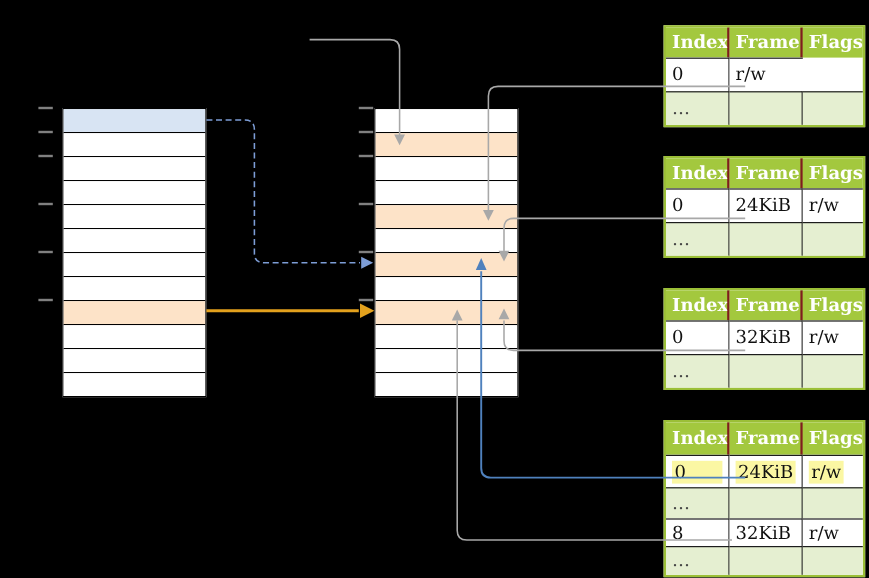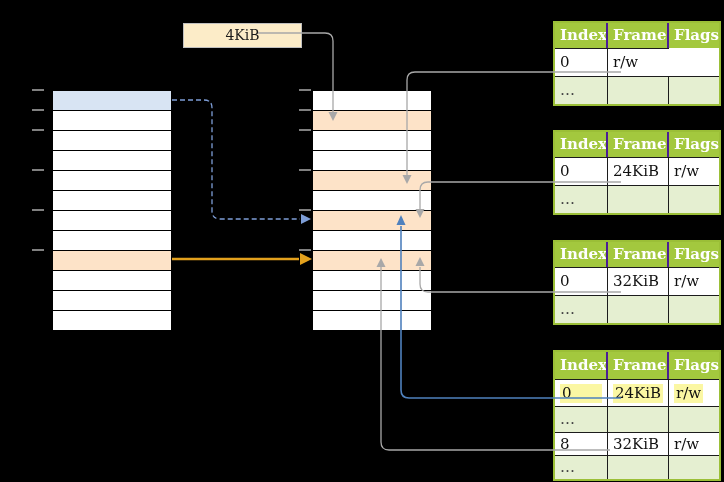--- a/index.html
+++ b/index.html
@@ -20,39 +20,38 @@
   .mem-row{height:20px;box-sizing:border-box;border-bottom:1px solid #000;background:var(--row-white);}
   .mem-row:last-child{border-bottom:none;height:19px;}
   .tick{position:absolute;width:12px;height:2px;background:var(--tick);}
   .pt{position:absolute;left:553px;width:168px;box-sizing:border-box;
       border:2px solid var(--table-border);background:#fff;}
   .pt-row{display:grid;grid-template-columns:53px 61px 50px;}
   .pt-cell{box-sizing:border-box;padding-left:5px;font-size:15px;color:#111;
       overflow:hidden;white-space:nowrap;}
   .pt-cell.c0,.pt-cell.c1{border-right:1px solid #1c1c1c;}
   .pt-head .pt-cell{background:var(--green);color:#ffffff;font-weight:bold;border-right:none;}
-  .pt-head .pt-cell.c0,.pt-head .pt-cell.c1{border-right:2px solid #4c1d95;}
+  .pt-head .pt-cell.c0,.pt-head .pt-cell.c1{border-right:2px solid #7f1d1d;}
   .pt-data .pt-cell{border-top:1px solid #1c1c1c;}
   .pt-data.v-green .pt-cell{background:var(--light-green);color:#444;}
   .pt-data.v-white .pt-cell{background:#ffffff;}
   .hl{display:inline-block;background:var(--yellow);padding:0 2px;}
   .hl.w0{min-width:38px;} .hl.w1{min-width:40px;} .hl.w2{min-width:24px;}
   #arrows{position:absolute;left:0;top:0;pointer-events:none;}
   .ln{fill:none;stroke-width:1.3px;}
   .ln.gray{stroke:var(--arrow-gray);} .ah.gray{fill:var(--arrow-gray);}
   .ln.blue{stroke:var(--arrow-blue);stroke-width:1.6px;} .ah.blue{fill:var(--arrow-blue);}
   .ln.blued{stroke:var(--arrow-blue-d);stroke-dasharray:5,3;} .ah.blued{fill:var(--arrow-blue-d);}
   .ln.orange{stroke:var(--arrow-orange);stroke-width:2.6px;} .ah.orange{fill:var(--arrow-orange);}
 </style>
 </head>
 <body>
 
 <div id="stage">
 
-  <div id="page-size-label">4KiB</div>
 
   <div id="vm-col" class="mem-col">
       <div class="mem-row" style="background: rgb(216, 228, 243);"></div>
       <div class="mem-row"></div>
       <div class="mem-row"></div>
       <div class="mem-row"></div>
       <div class="mem-row"></div>
       <div class="mem-row"></div>
       <div class="mem-row"></div>
       <div class="mem-row"></div>

